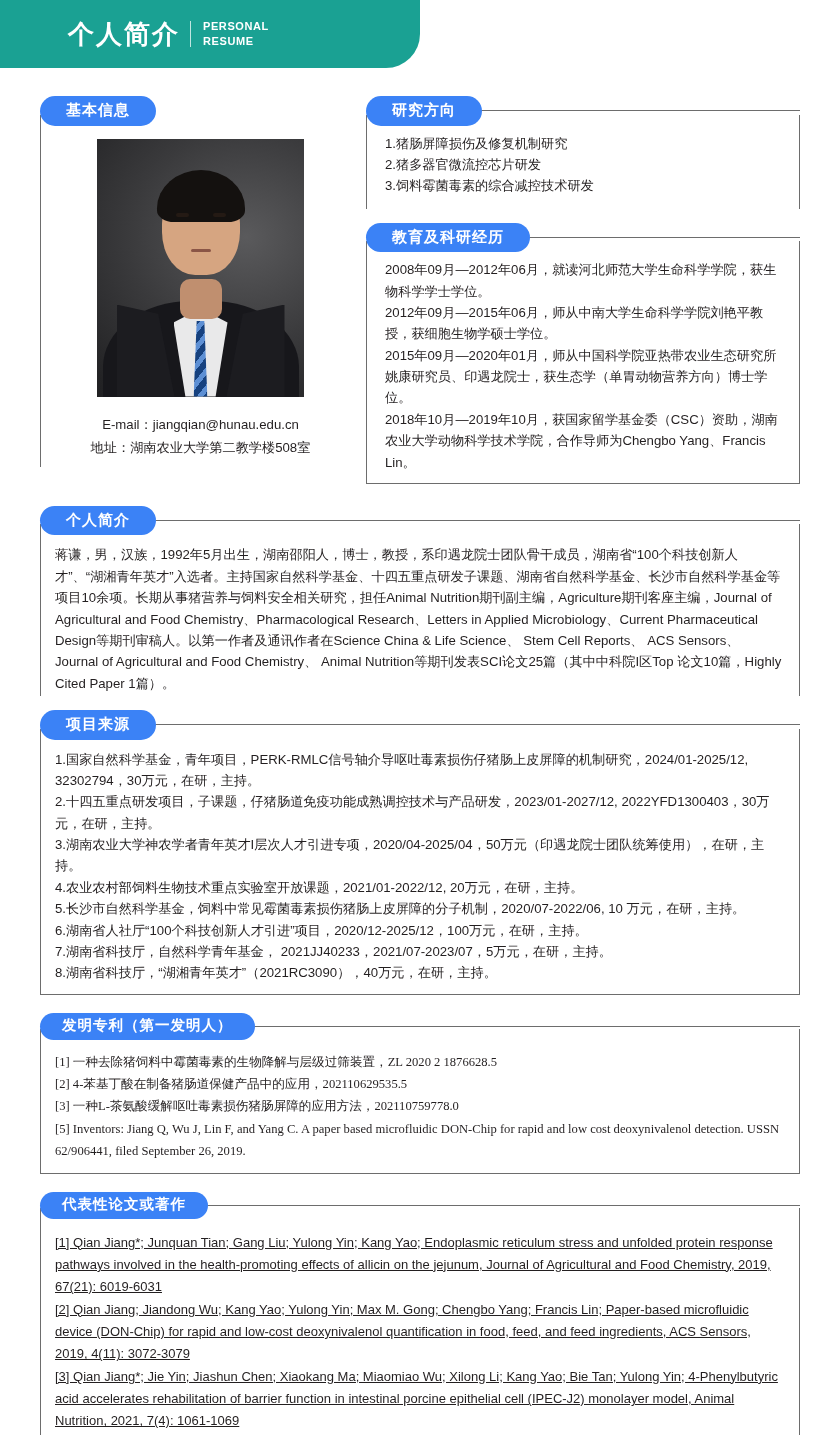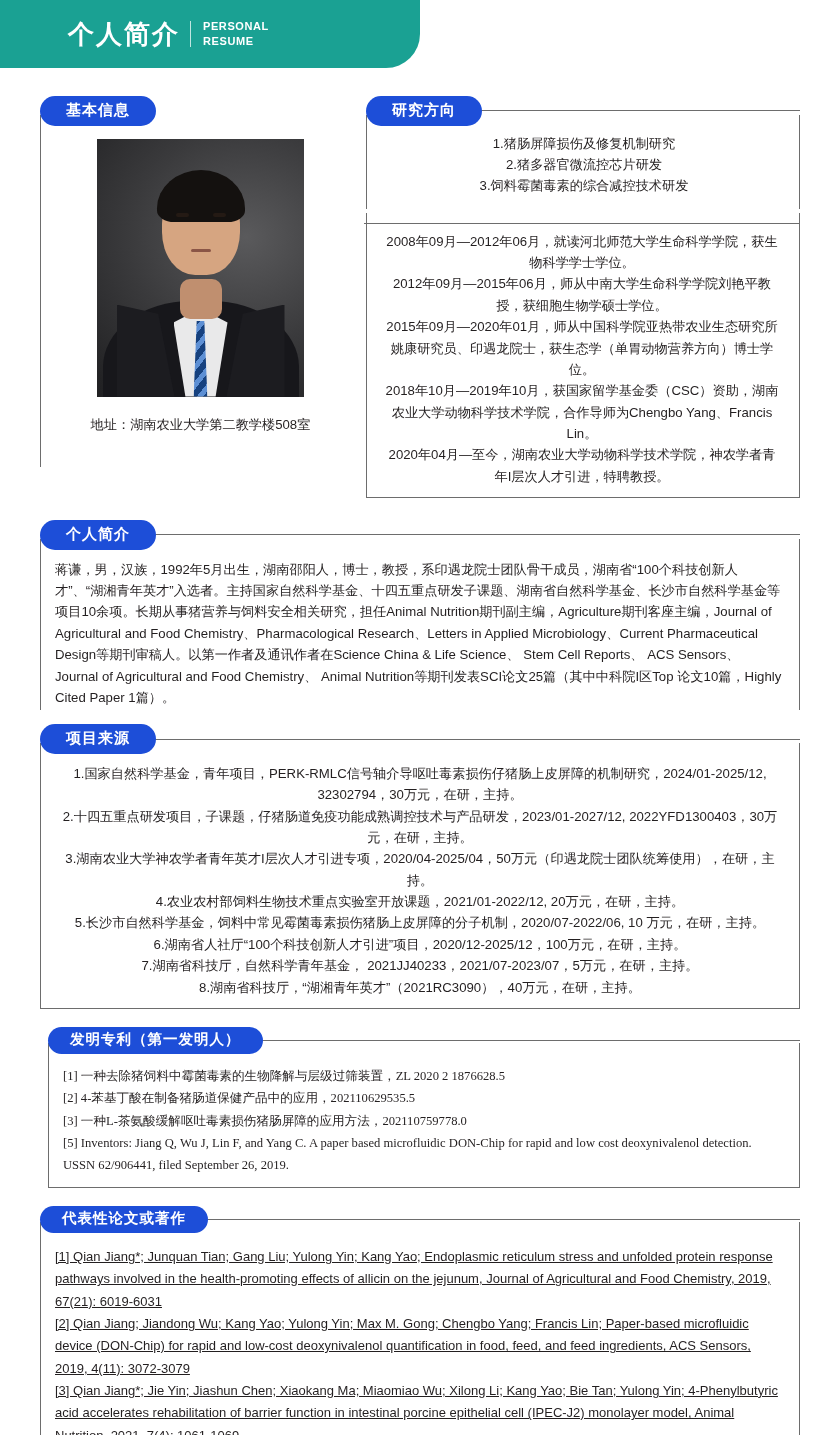--- a/index.html
+++ b/index.html
@@ -62,21 +62,21 @@
   .page {
     position: relative;
     padding: 0 40px;
     box-sizing: border-box;
     width: 840px;
   }
 
   
   .pill {
     display: inline-block;
-    background: #1d4ed8;
+    background: #3b82f6;
     color: #ffffff;
     font-size: 15px;
     font-weight: bold;
     border-radius: 16px;
     padding: 6px 26px 7px 26px;
     line-height: 1.1;
     letter-spacing: 1px;
     white-space: nowrap;
     position: relative;
     z-index: 3;
@@ -107,21 +107,21 @@
     box-sizing: border-box;
     position: relative;
   }
   .sec-box.nobottom { border-bottom: none; padding-bottom: 2px; }
 
   .body-text {
     font-size: 13.2px;
     line-height: 1.62;
     color: #231f20;
   }
-  .body-text p { margin: 0; text-align: center; }
+  .body-text p { margin: 0; }
 
   
   .top-area {
     display: flex;
     align-items: flex-start;
     margin-top: 28px;
   }
   .col-left { width: 320px; flex: 0 0 320px; }
   .col-right { flex: 1 1 auto; margin-left: 6px; }
 
@@ -313,49 +313,50 @@
           <div class="ph-shirt"></div>
           <div class="ph-tie"></div>
           <div class="ph-neck"></div>
           <div class="ph-head"></div>
           <div class="ph-hair"></div>
           <div class="ph-eye-l"></div>
           <div class="ph-eye-r"></div>
           <div class="ph-mouth"></div>
         </div>
         <div class="contact">
+          <div>E-mail：jiangqian@hunau.edu.cn</div>
           <div>地址：湖南农业大学第二教学楼508室</div>
         </div>
       </div>
     </div>
 
     <div class="col-right right-stack">
 
       <div class="sec-head">
         <span class="pill">研究方向</span>
         <span class="rule"></span>
       </div>
       <div class="right-box open-bottom">
         <div class="body-text num-list">
           <p>1.猪肠屏障损伤及修复机制研究</p>
           <p>2.猪多器官微流控芯片研发</p>
           <p>3.饲料霉菌毒素的综合减控技术研发</p>
         </div>
       </div>
 
       <div class="sec-head" style="margin-top:14px;">
+        <span class="pill">教育及科研经历</span>
         <span class="rule"></span>
       </div>
       <div class="edu-box">
         <div class="body-text num-list">
           <p>2008年09月—2012年06月，就读河北师范大学生命科学学院，获生物科学学士学位。</p>
           <p>2012年09月—2015年06月，师从中南大学生命科学学院刘艳平教授，获细胞生物学硕士学位。</p>
           <p>2015年09月—2020年01月，师从中国科学院亚热带农业生态研究所姚康研究员、印遇龙院士，获生态学（单胃动物营养方向）博士学位。</p>
           <p>2018年10月—2019年10月，获国家留学基金委（CSC）资助，湖南农业大学动物科学技术学院，合作导师为Chengbo Yang、Francis Lin。</p>
-          <p>2020年04月—至今，湖南农业大学动物科学技术学院，神农学者青年I层次人才引进，特聘教授。</p>
         </div>
       </div>
     </div>
   </div>
 
   <div class="sec-wrap">
     <div class="sec-head">
       <span class="pill">个人简介</span>
       <span class="rule"></span>
     </div>
@@ -376,21 +377,21 @@
         <p>3.湖南农业大学神农学者青年英才I层次人才引进专项，2020/04-2025/04，50万元（印遇龙院士团队统筹使用），在研，主持。</p>
         <p>4.农业农村部饲料生物技术重点实验室开放课题，2021/01-2022/12, 20万元，在研，主持。</p>
         <p>5.长沙市自然科学基金，饲料中常见霉菌毒素损伤猪肠上皮屏障的分子机制，2020/07-2022/06, 10 万元，在研，主持。</p>
         <p>6.湖南省人社厅“100个科技创新人才引进”项目，2020/12-2025/12，100万元，在研，主持。</p>
         <p>7.湖南省科技厅，自然科学青年基金， 2021JJ40233，2021/07-2023/07，5万元，在研，主持。</p>
         <p>8.湖南省科技厅，“湖湘青年英才”（2021RC3090），40万元，在研，主持。</p>
       </div>
     </div>
   </div>
 
-  <div style="margin-top:18px;margin-left:8px;">
+  <div style="margin-top:18px;">
     <div class="sec-head">
       <span class="pill small">发明专利（第一发明人）</span>
       <span class="rule"></span>
     </div>
     <div class="sec-box" style="padding-top:22px;">
       <div class="ref-text">
         <p>[1] 一种去除猪饲料中霉菌毒素的生物降解与层级过筛装置，ZL 2020 2 1876628.5</p>
         <p>[2] 4-苯基丁酸在制备猪肠道保健产品中的应用，202110629535.5</p>
         <p>[3] 一种L-茶氨酸缓解呕吐毒素损伤猪肠屏障的应用方法，202110759778.0</p>
         <p>[5] Inventors: Jiang Q, Wu J, Lin F, and Yang C. A paper based microfluidic DON-Chip for rapid and low cost deoxynivalenol detection. USSN 62/906441, filed September 26, 2019.</p>

